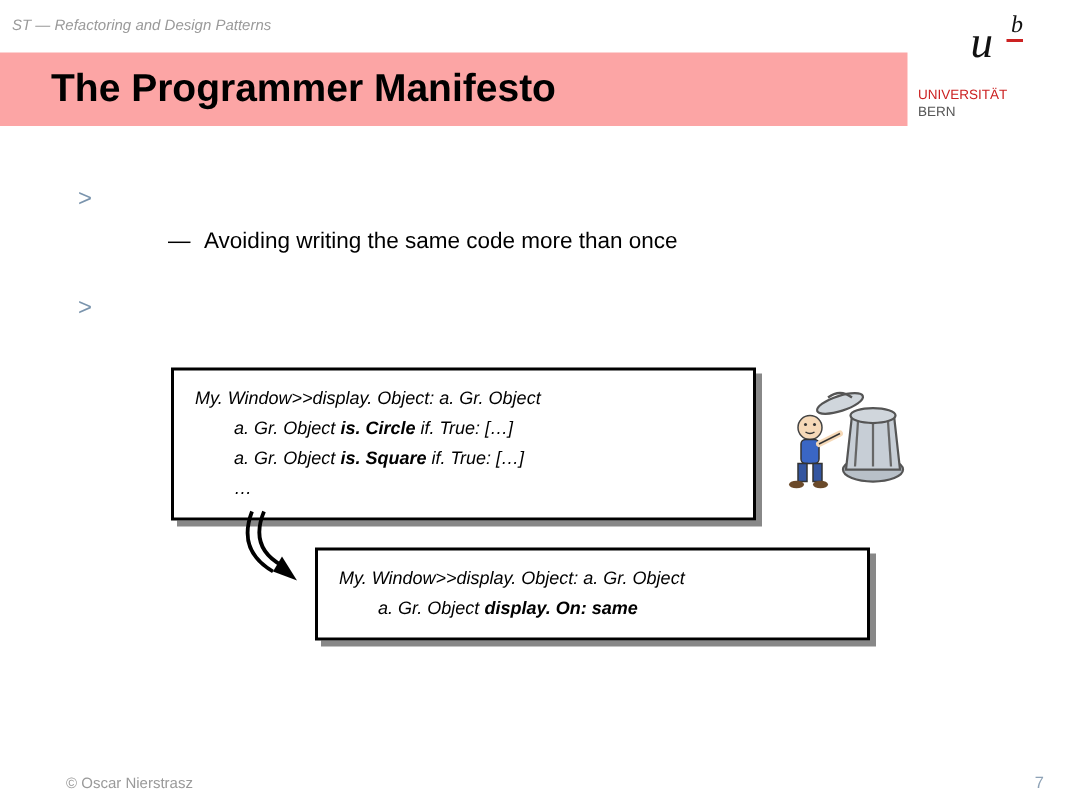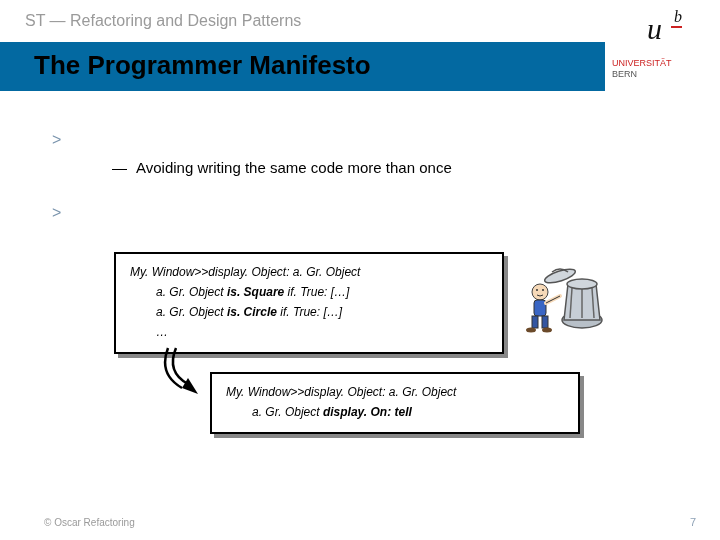--- a/index.html
+++ b/index.html
@@ -2,25 +2,26 @@
 <html><head>
 <meta charset="utf-8">
 <style>
   * { margin: 0; padding: 0; box-sizing: border-box; }
   body {
     width: 720px; height: 540px;
     font-family: Arial, Helvetica, sans-serif;
     background: #fff; position: relative; overflow: hidden;
   }
   .breadcrumb {
-    font-size: 16px; color: #9a9a9a;
-    padding: 12px 0 6px 25px;
+    font-size: 10px; color: #9a9a9a;
+    padding: 12px 0 6px 8px;
+    font-style: italic;
   }
   .title-band {
-    background: #0369a1;
+    background: #fca5a5;
     padding: 8px 0 10px 34px;
     margin-top: 6px;
   }
   .title-band h1 {
     font-size: 26px; font-weight: bold; color: #000;
   }
   .logo-cover {
     position: absolute;
     top: 0; right: 0;
     width: 115px; height: 100px;
@@ -142,24 +143,24 @@
 
   <div class="bullet-row">
     <div class="gt">&gt;</div>
   </div>
 
   <div class="code-zone">
 
     <div class="codebox box1">
       <div class="line">My. Window&gt;&gt;display. Object: a. Gr. Object</div>
       <div class="line ind">
-        <span>a. Gr. Object </span><span class="b">is. Square</span><span> if. True: […]</span>
+        <span>a. Gr. Object </span><span class="b">is. Circle</span><span> if. True: […]</span>
       </div>
       <div class="line ind">
-        <span>a. Gr. Object </span><span class="b">is. Circle</span><span> if. True: […]</span>
+        <span>a. Gr. Object </span><span class="b">is. Square</span><span> if. True: […]</span>
       </div>
       <div class="line ind">…</div>
     </div>
 
     <div class="trash">
       <svg viewBox="0 0 90 100" width="90" height="100">
         <ellipse cx="60" cy="72" rx="20" ry="8" fill="#b8c0c8" stroke="#555" stroke-width="1.5"></ellipse>
         <path d="M42 72 L46 36 L74 36 L78 72 Z" fill="#c7ced6" stroke="#555" stroke-width="1.5"></path>
         <line x1="50" y1="40" x2="48" y2="70" stroke="#666" stroke-width="1.5"></line>
         <line x1="60" y1="40" x2="60" y2="70" stroke="#666" stroke-width="1.5"></line>
@@ -185,22 +186,22 @@
       <svg viewBox="0 0 56 56" width="56" height="56">
         <path d="M10 4 Q0 30 24 44" fill="none" stroke="#000" stroke-width="2.5"></path>
         <path d="M18 4 Q8 28 30 40" fill="none" stroke="#000" stroke-width="2.5"></path>
         <path d="M24 44 L40 50 L30 34 Z" fill="#000"></path>
       </svg>
     </div>
 
     <div class="codebox box2">
       <div class="line">My. Window&gt;&gt;display. Object: a. Gr. Object</div>
       <div class="line ind">
-        <span>a. Gr. Object </span><span class="b">display. On: tell</span>
+        <span>a. Gr. Object </span><span class="b">display. On: same</span>
       </div>
     </div>
 
   </div>
 
 </div>
 
-<div class="footer-left">© Oscar Refactoring</div>
+<div class="footer-left">© Oscar Nierstrasz</div>
 <div class="footer-right">7</div>
 
 </body></html>

